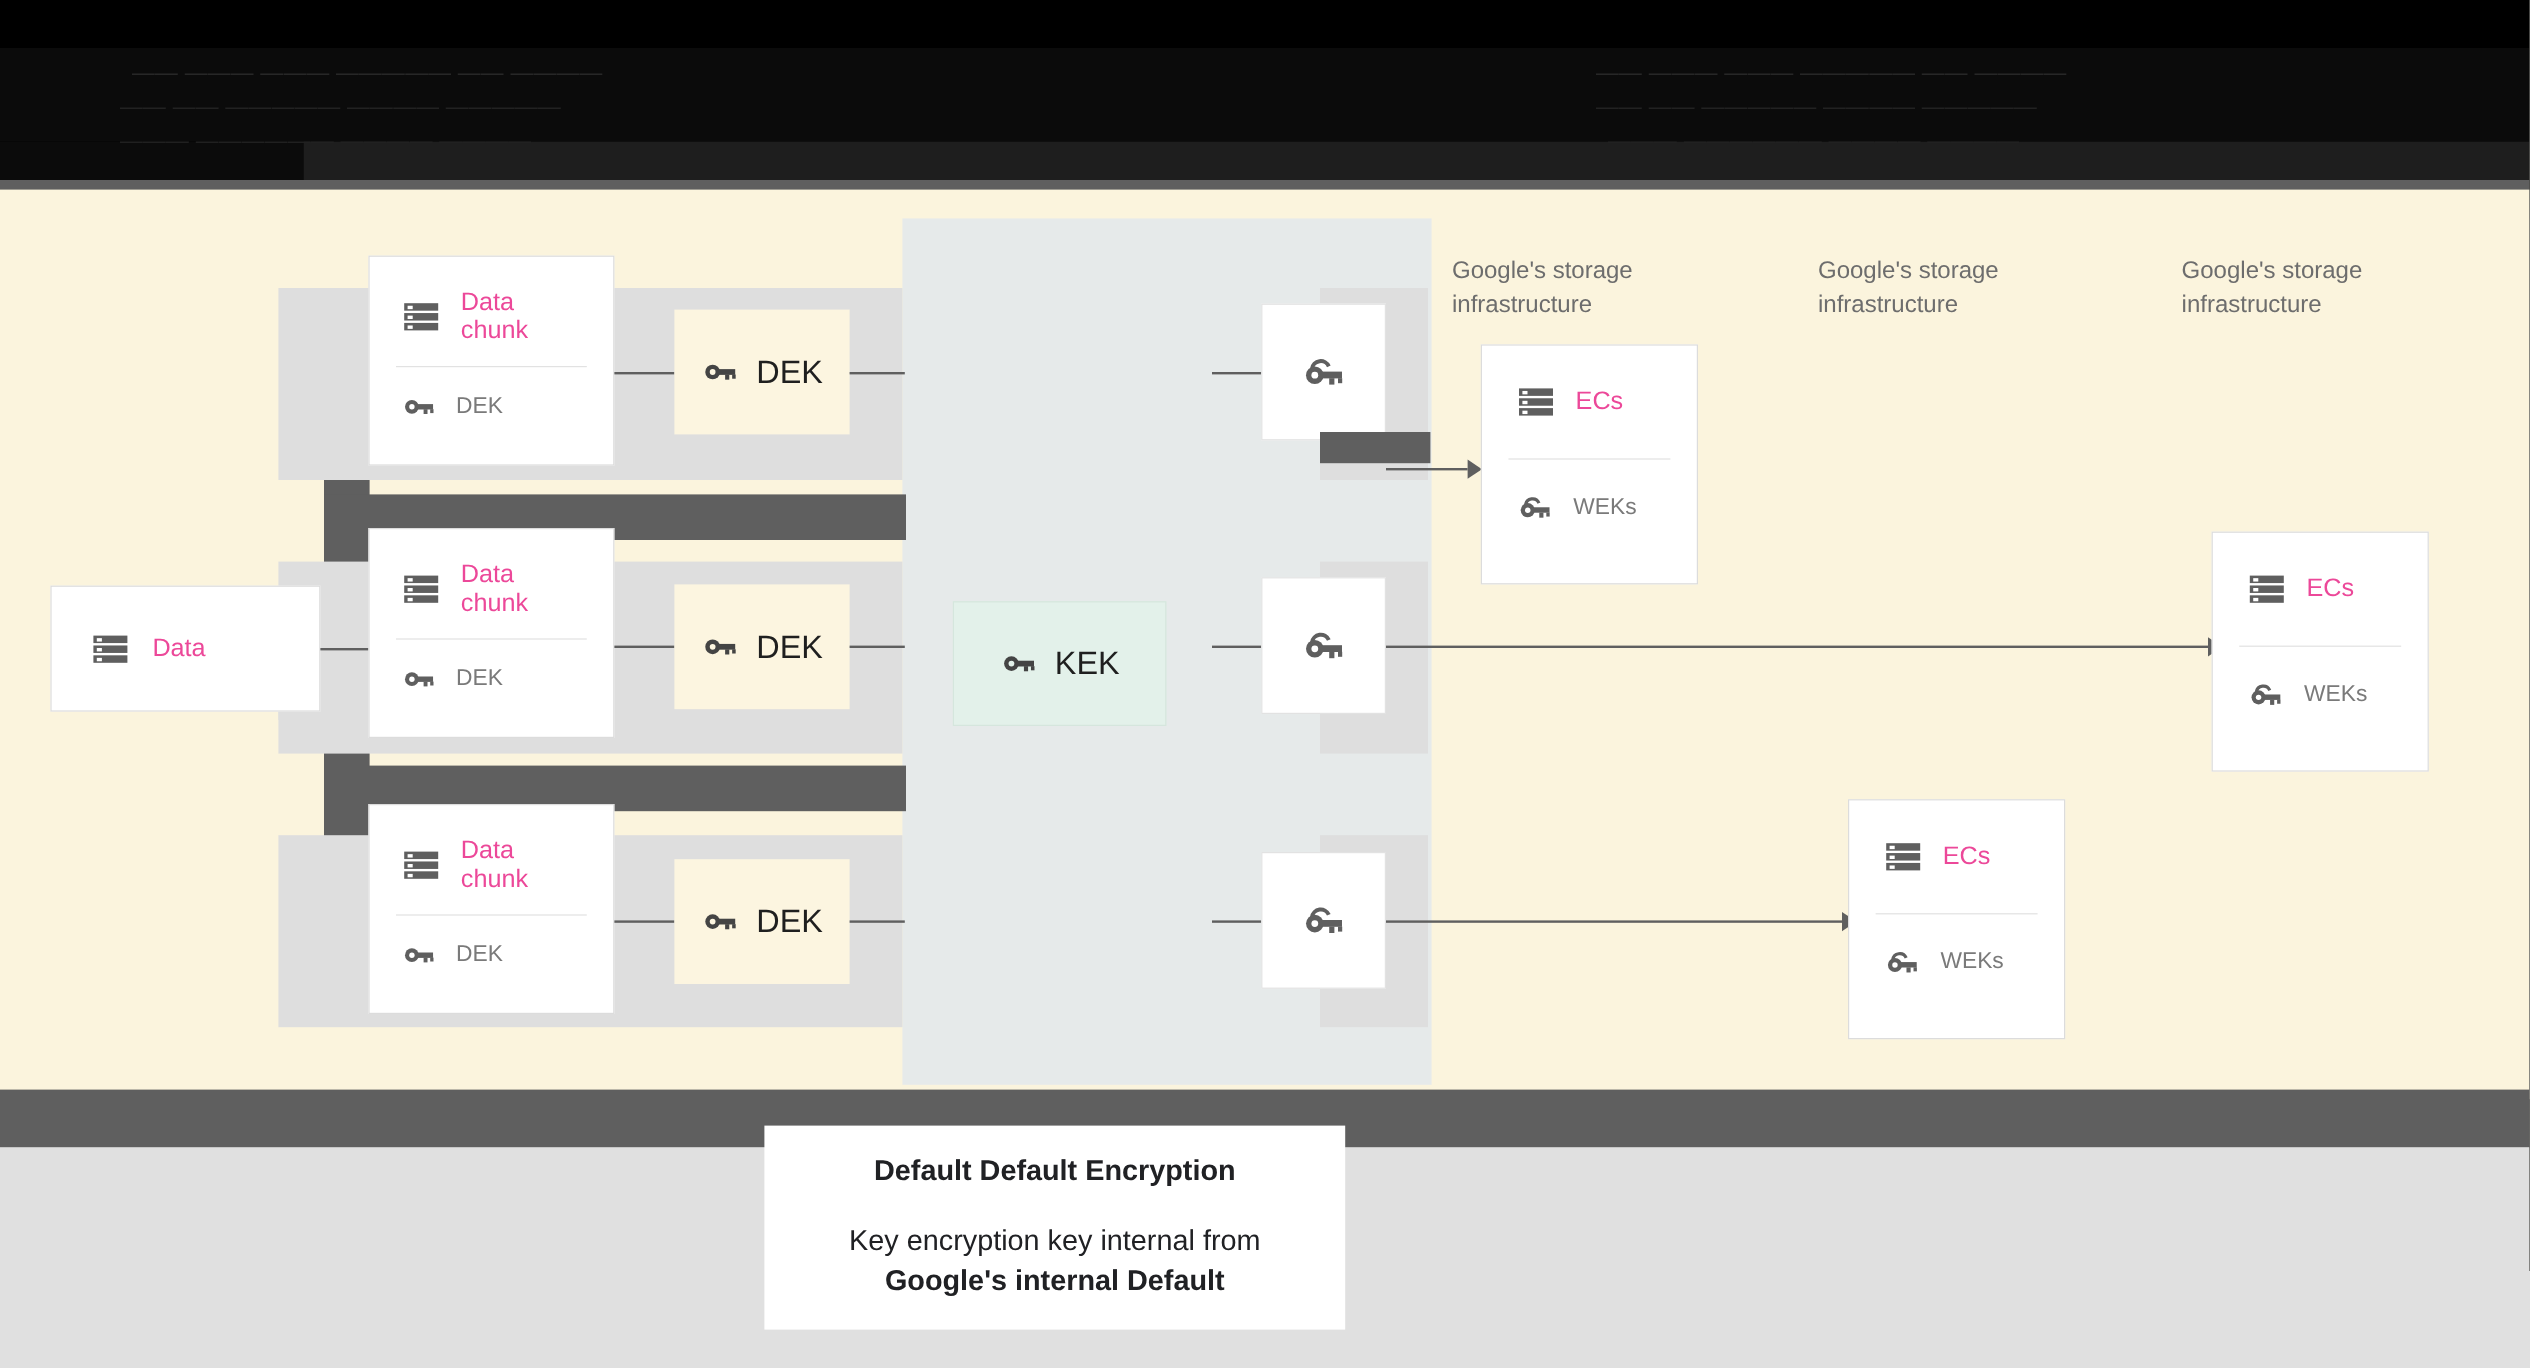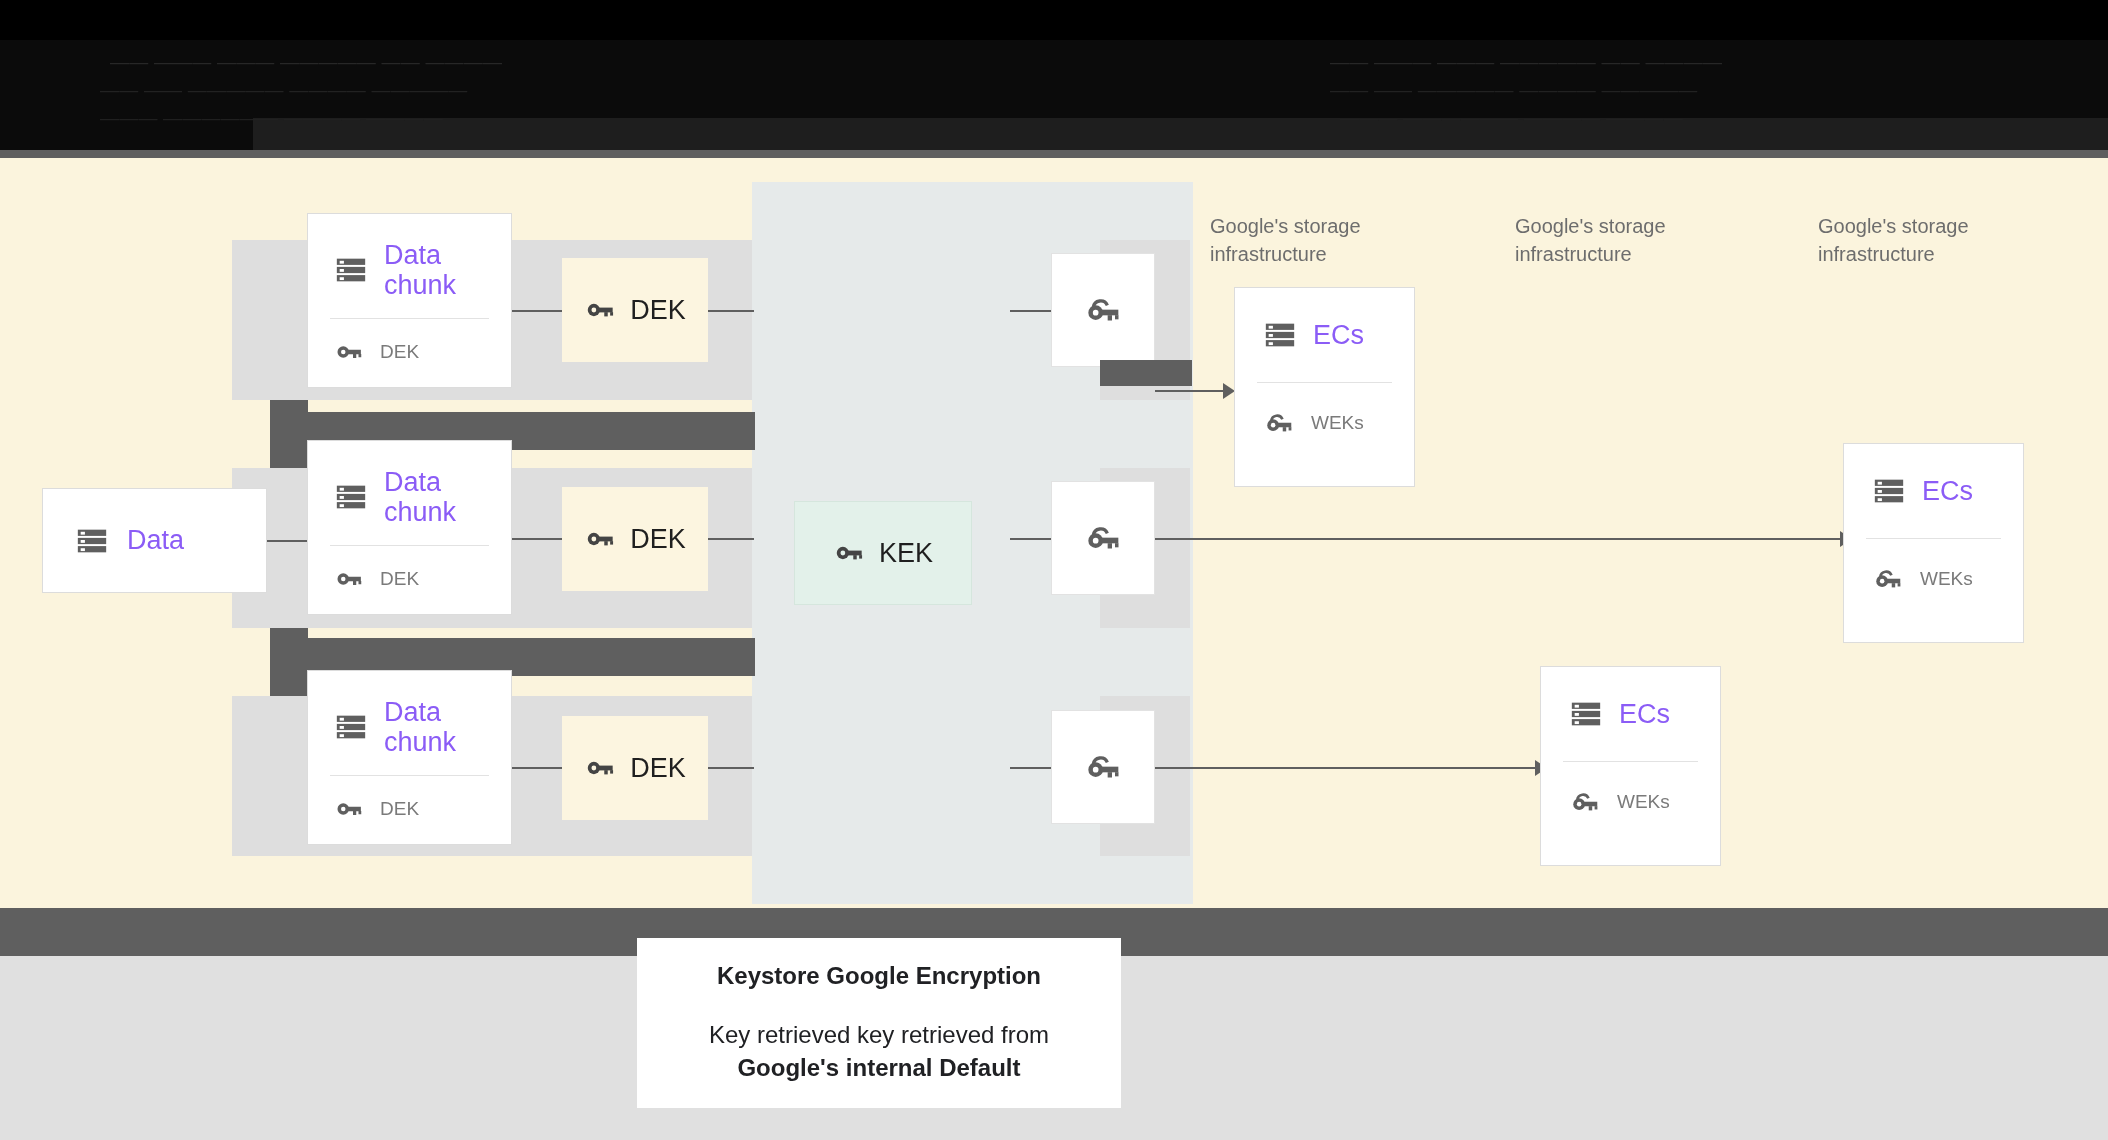--- a/index.html
+++ b/index.html
@@ -36,21 +36,21 @@
   .line{position:absolute;background:#5f5f5f;height:2px;}
   .arrowline{position:absolute;height:2px;background:#5f5f5f;}
   .arrowhead{position:absolute;width:0;height:0;border-top:8px solid transparent;
              border-bottom:8px solid transparent;border-left:12px solid #5f5f5f;}
 
   
   .card{position:absolute;background:#fff;border:1px solid #dcdcdc;box-sizing:border-box;}
   .card .top{display:flex;align-items:center;gap:16px;padding:26px 0 0 26px;}
   .card .divider{height:1px;background:#e2e2e2;margin:18px 22px 0 22px;}
   .card .bot{display:flex;align-items:center;gap:16px;padding:18px 0 0 26px;}
-  .card .title{font-size:27px;color:#8b5cf6;line-height:1.12;max-width:120px;}
+  .card .title{font-size:21px;color:#ec4899;line-height:1.12;max-width:120px;}
   .card .sub{font-size:19px;color:#7a7a7a;}
 
   .keybox{position:absolute;box-sizing:border-box;display:flex;align-items:center;
           justify-content:center;gap:14px;}
   .keybox.dek{background:#fcf5e0;}
   .keybox.kek{background:#e3f1ea;border:1px solid #d5e6dd;}
   .keybox .lbl{font-size:27px;color:#1f1f1f;}
 
   .wekbox{position:absolute;background:#fff;border:1px solid #e2e2e2;box-sizing:border-box;
           display:flex;align-items:center;justify-content:center;}
@@ -413,20 +413,20 @@
           <rect x="19.2" y="15.1" width="2.1" height="2.5" fill="#5f5f5f"></rect>
         </svg>
       </span>
       <span class="sub">WEKs</span>
     </div>
   </div>
 
   <div class="footbg"></div>
   <div class="footband"></div>
   <div class="caption">
-    <div class="ct">Keystore Google Encryption</div>
+    <div class="ct">Default Default Encryption</div>
     <div class="cs">
-      <span>Key retrieved key retrieved from</span><br>
+      <span>Key encryption key internal from</span><br>
       <b>Google's internal Default</b>
     </div>
   </div>
 
 </div>
 
 </body></html>

